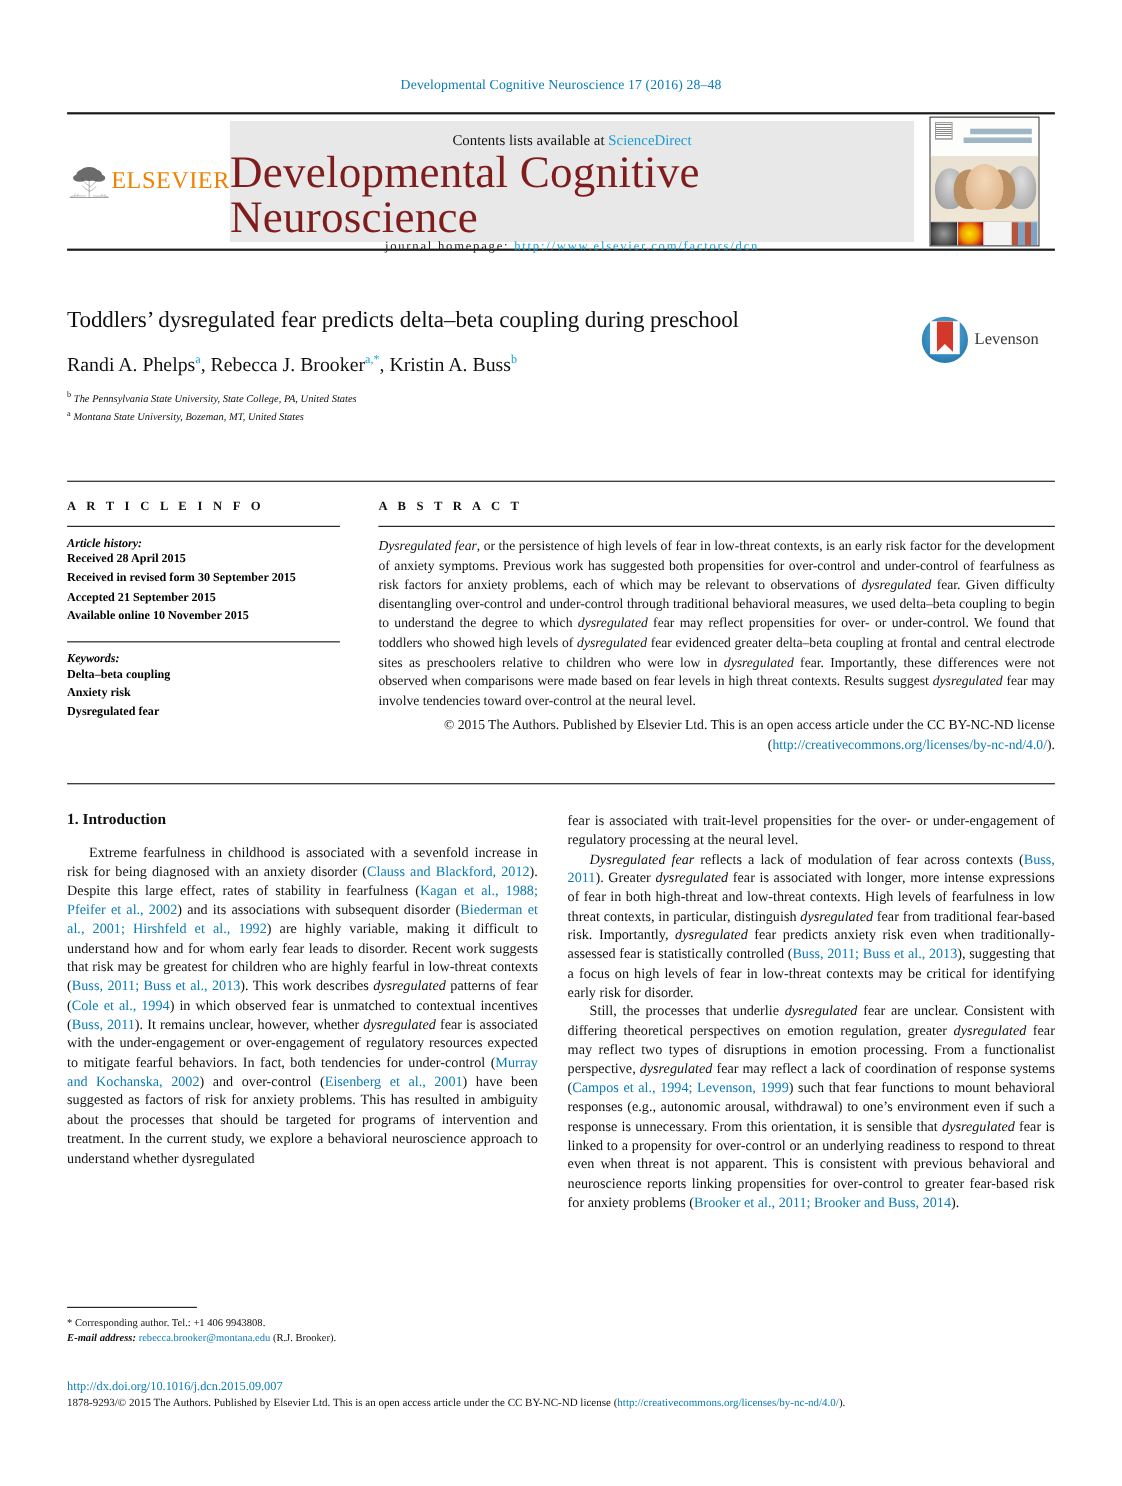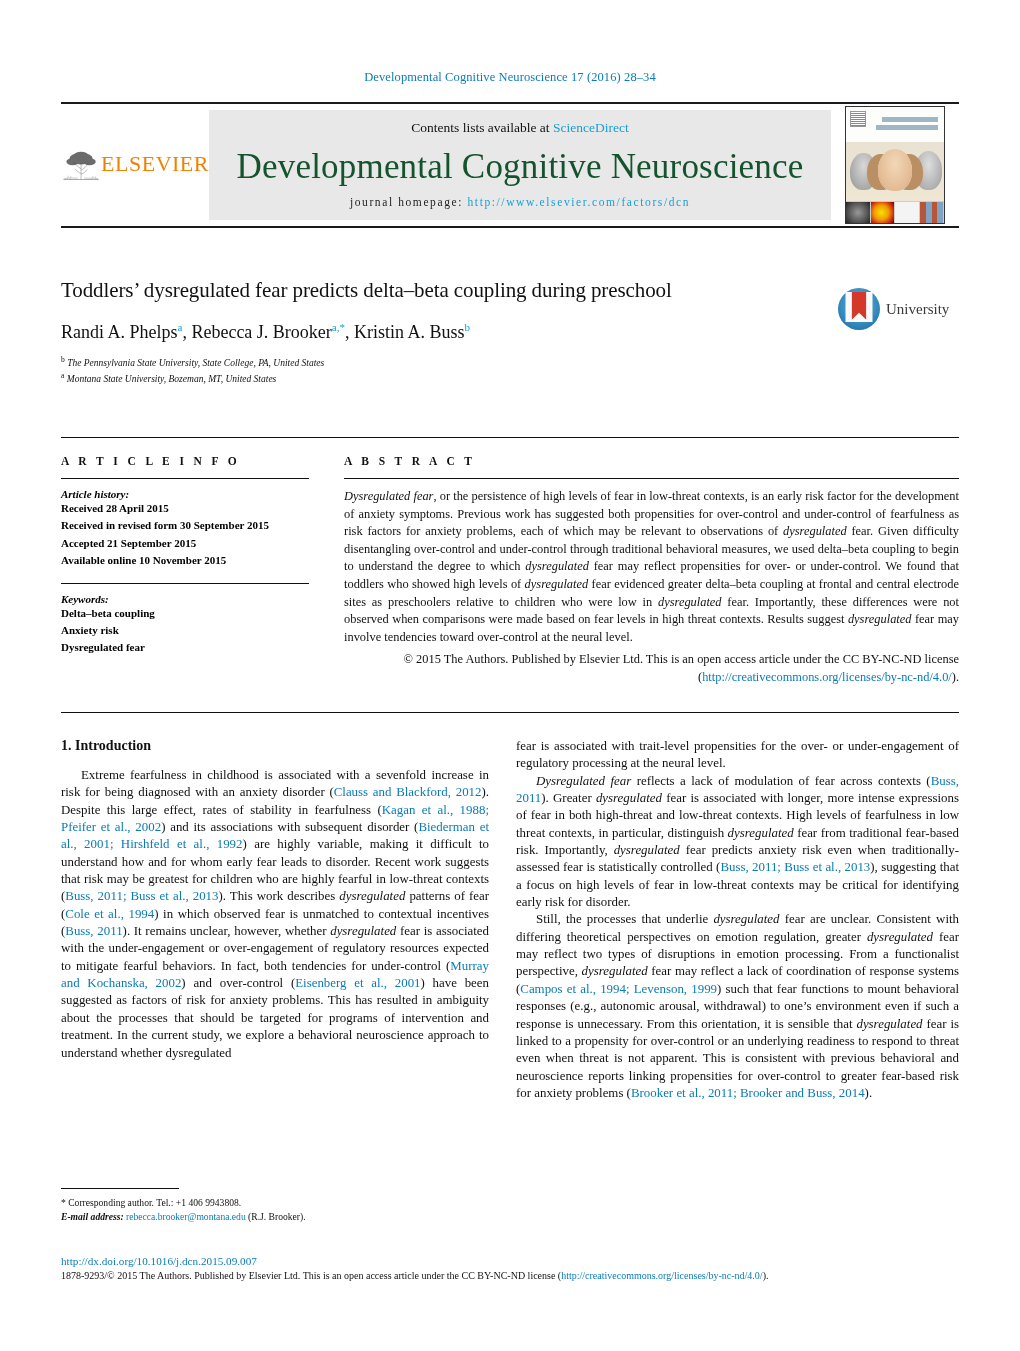--- a/index.html
+++ b/index.html
@@ -91,22 +91,22 @@
   }
   .contents-line {
     font-size: 13.5px;
     color: #111;
     font-family: "Liberation Serif", serif;
   }
   .contents-line .sd {
     color: #1a9ed4;
   }
   .journal-title {
-    font-size: 35px;
-    color: #14532d;
+    font-size: 41px;
+    color: #7f1d1d;
     font-family: "Liberation Serif", serif;
     letter-spacing: 0.2px;
     line-height: 1;
   }
   .homepage-line {
     font-size: 11.5px;
     color: #222;
     letter-spacing: 1.6px;
     font-family: "Liberation Serif", serif;
   }
@@ -402,21 +402,21 @@
     line-height: 1.42;
     color: #111;
   }
   .issn-line .lic-url { color: #0b7bb5; }
 </style>
 </head>
 <body>
 
 <div class="page">
 
-  <div class="running-head">Developmental Cognitive Neuroscience 17 (2016) 28–34</div>
+  <div class="running-head">Developmental Cognitive Neuroscience 17 (2016) 28–48</div>
 
   <div class="masthead">
     <div class="masthead-inner">
 
       <div class="elsevier-block">
         <svg class="elsevier-tree" viewBox="0 0 104 82">
           <g fill="none" stroke="#2b2b2b" stroke-width="0.8">
             <path d="M52 76 L52 34"></path>
             <path d="M52 48 C44 44 38 38 34 30"></path>
             <path d="M52 52 C60 48 66 42 70 34"></path>
@@ -485,21 +485,21 @@
       <div><sup>b</sup> <span>The Pennsylvania State University, State College, PA, United States</span></div>
       <div><sup>a</sup> <span>Montana State University, Bozeman, MT, United States</span></div>
     </div>
   </div>
 
   <div class="crossmark">
     <div class="cm-circle">
       <div class="cm-inner-white"></div>
       <div class="cm-ribbon"></div>
     </div>
-    <div class="cm-label">University</div>
+    <div class="cm-label">Levenson</div>
   </div>
 
   <div class="rule-full" style="top:437px;"></div>
 
   <div class="info-col">
     <div class="sec-kicker">A R T I C L E   I N F O</div>
     <div class="kicker-rule"></div>
     <div class="info-label">Article history:</div>
     <div class="info-list">
       <div>Received 28 April 2015</div>

